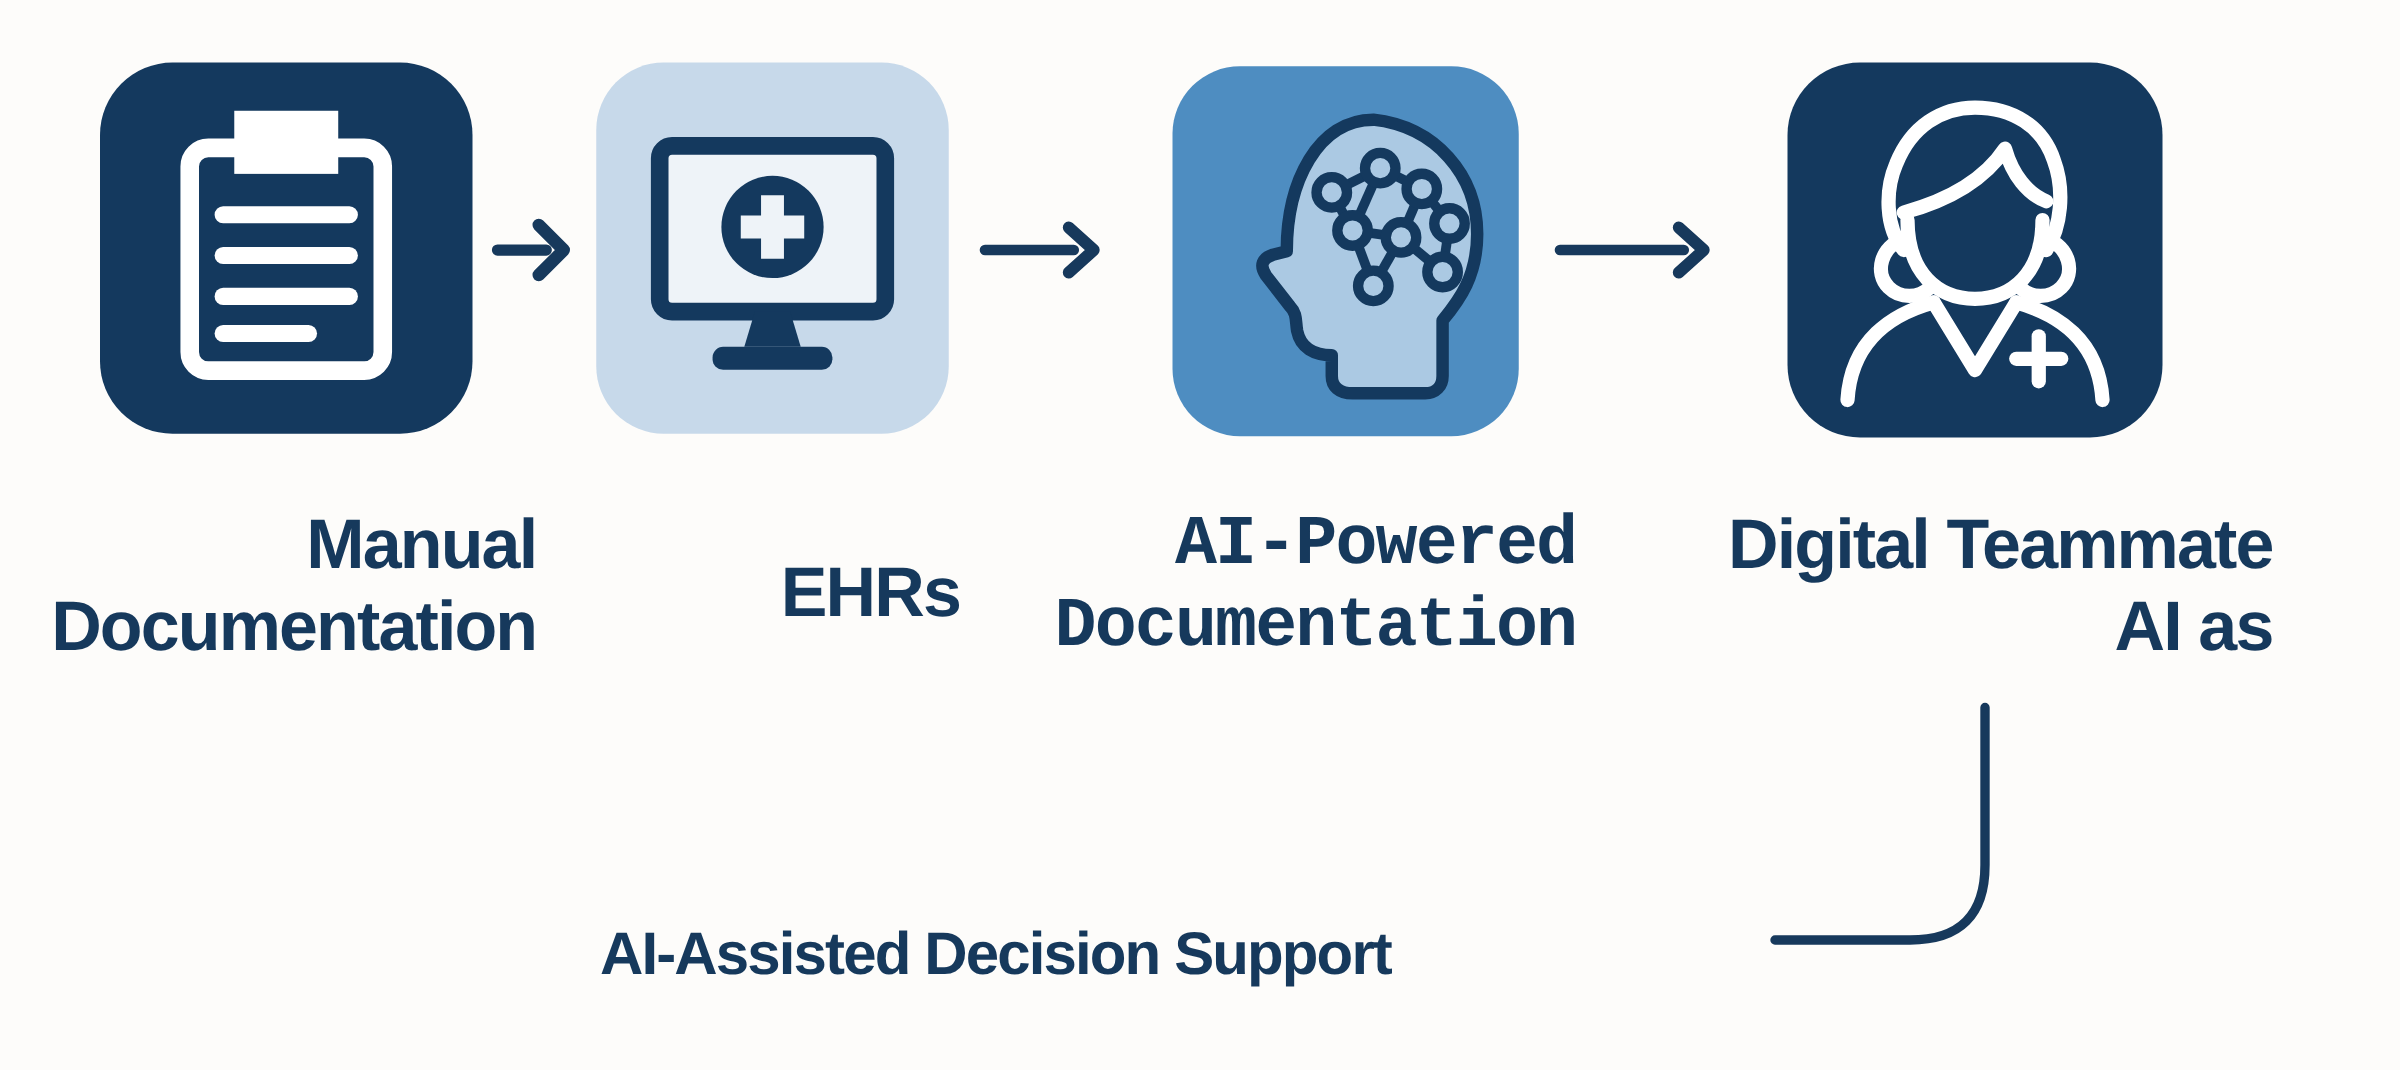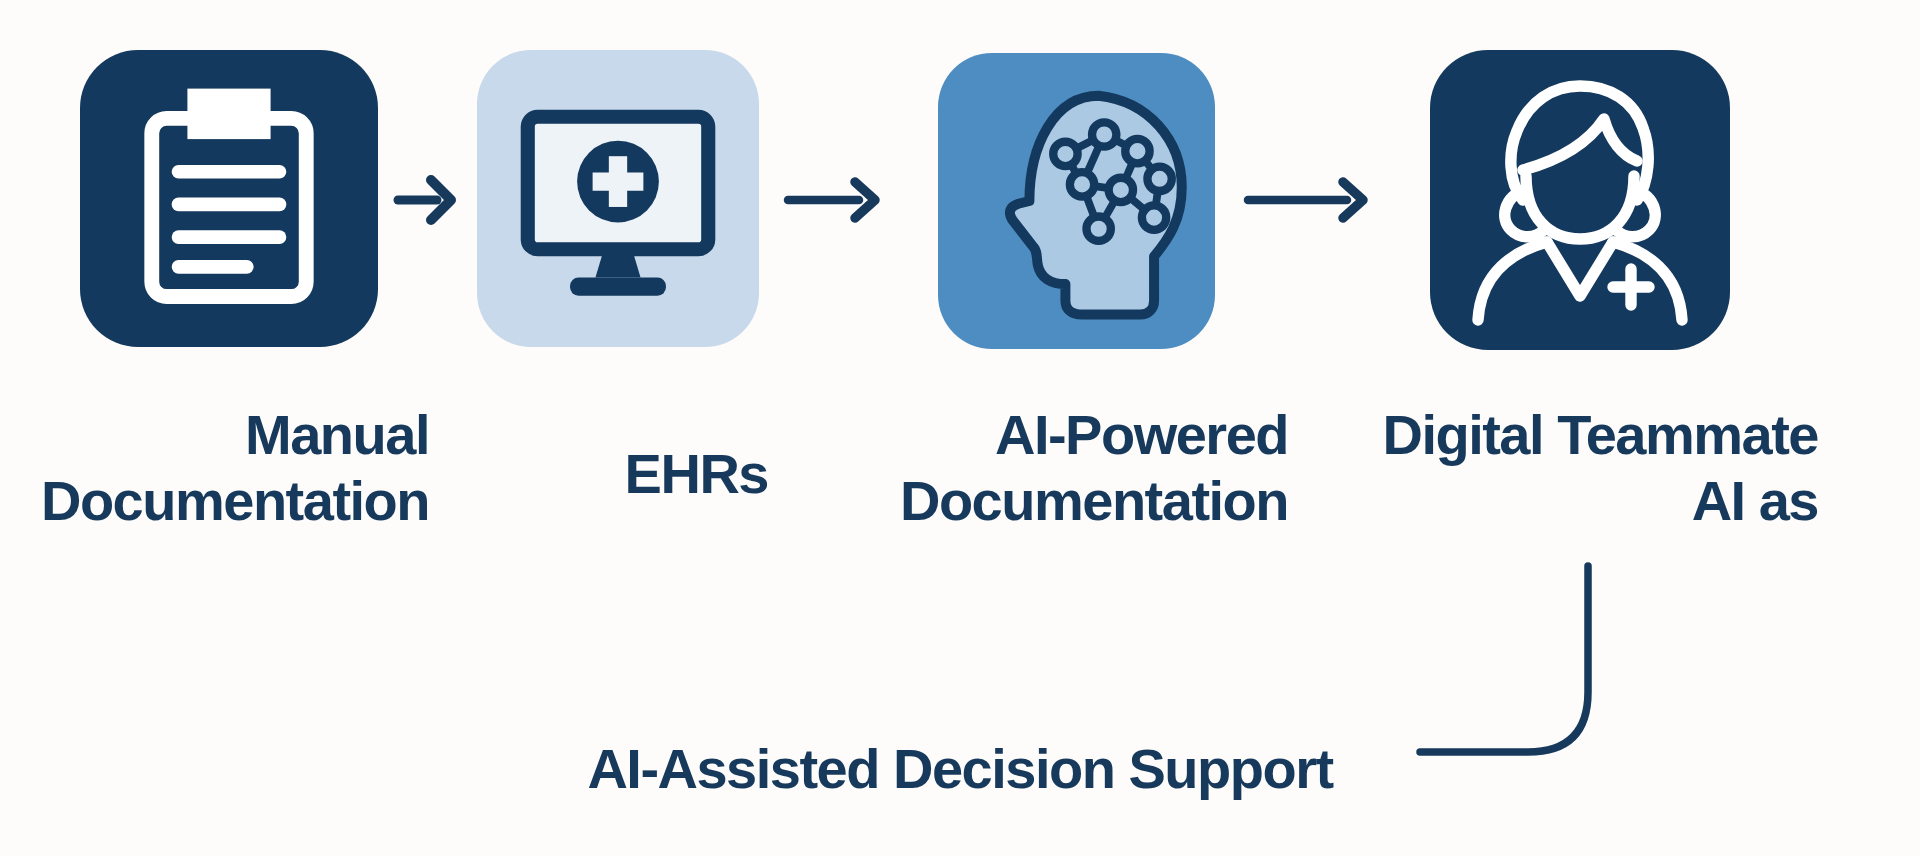--- a/index.html
+++ b/index.html
@@ -31,32 +31,31 @@
   .step-label {
     position:absolute; top:402px;
     text-align:right;
     font-size:56px; font-weight:700; letter-spacing:-1.5px;
     line-height:66px; color:#16395c;
     white-space:nowrap;
   }
   .step-label span { display:block; }
   .label-0 { left:29px;   width:400px; }
   .label-1 { left:468px;  width:300px;margin-top:39px; }
-  .label-2 { left:868px;  width:420px; }
+  .label-2 { left:841px;  width:420px;font-family:Liberation Mono, monospace; }
   .label-3 { left:1358px; width:460px; }
 
   
   .connector-overlay {
     position:absolute; inset:0; width:1920px; height:856px;
     pointer-events:none;
   }
   .support-label {
     position:absolute; left:480px; top:736px; width:960px;
-    text-align:center;
-    font-size:56px; font-weight:700; letter-spacing:-1.5px;
+    font-size:48px; font-weight:700; letter-spacing:-1.5px;
     color:#16395c; white-space:nowrap;
   }
 </style>
 </head>
 <body>
 
 <div class="canvas">
 
   <div class="tile tile-0" style="background-color: rgb(20, 57, 94);">
     <svg viewBox="0 0 100 100">

